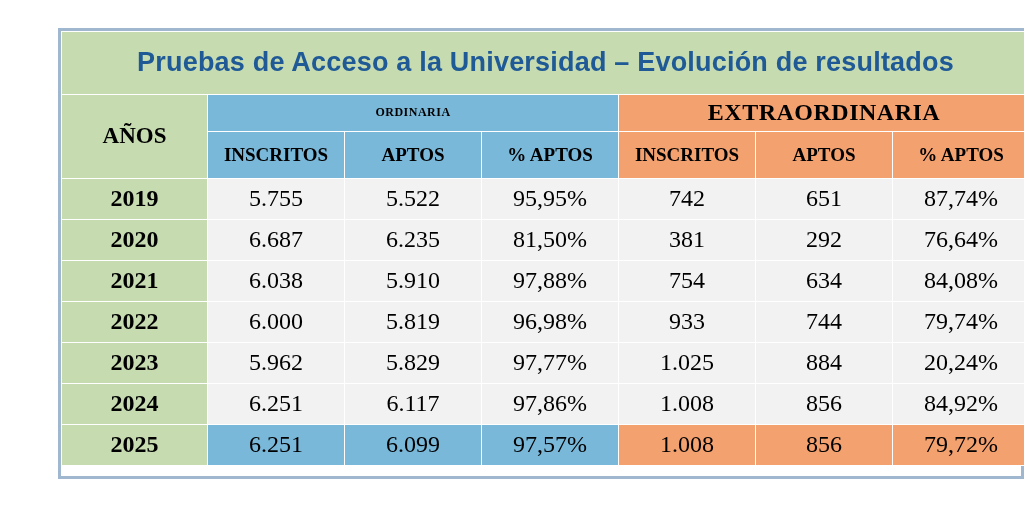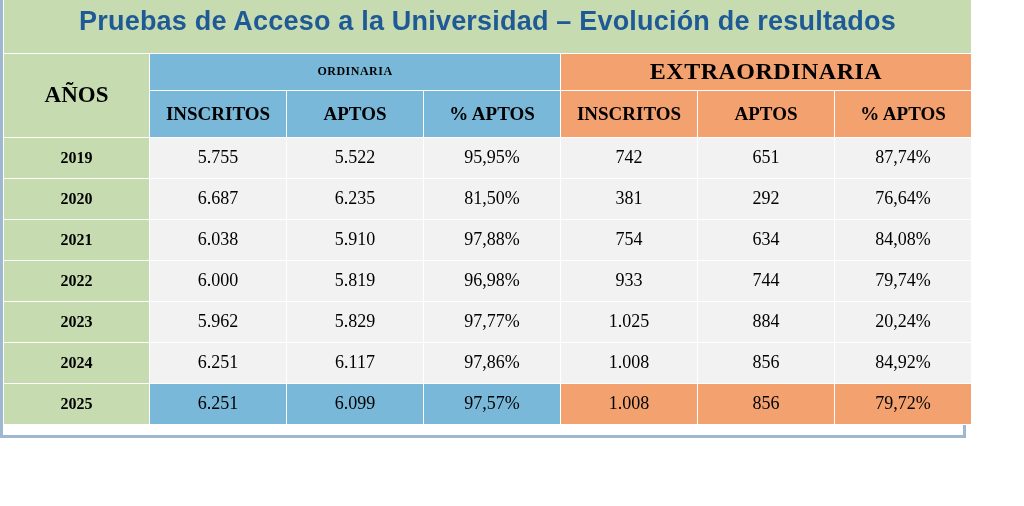--- a/index.html
+++ b/index.html
@@ -8,24 +8,24 @@
   }
   body {
     width: 1024px;
     height: 506px;
     background: #ffffff;
     font-family: "Liberation Serif", serif;
     overflow: hidden;
   }
   .page {
     width: 1024px;
-    height: 424px;
+    height: 506px;
     display: flex;
     align-items: center;
-    justify-content: flex-start;
+    justify-content: flex-end;
     background: #ffffff;
   }
   .table-wrap {
     width: 966px;
     border: 3px solid #9fb8cf;
     box-sizing: border-box;
     background: #ffffff;
   }
   table.results {
     width: 100%;
@@ -83,28 +83,28 @@
     background: #f4a170;
     color: #000000;
     font-weight: bold;
     font-size: 19px;
     height: 46px;
   }
   .year-cell {
     background: #c6dbb0;
     color: #000000;
     font-weight: bold;
-    font-size: 16px;
+    font-size: 24px;
     height: 40px;
     margin-left: 18px;
   }
   .data-cell {
     background: #f2f2f2;
     color: #000000;
-    font-size: 18px;
+    font-size: 24px;
     height: 40px;
   }
   tr.highlight .data-ord {
     background: #7ab8da;
   }
   tr.highlight .data-ext {
     background: #f4a170;
   }
   .bottom-strip {
     height: 10px;

